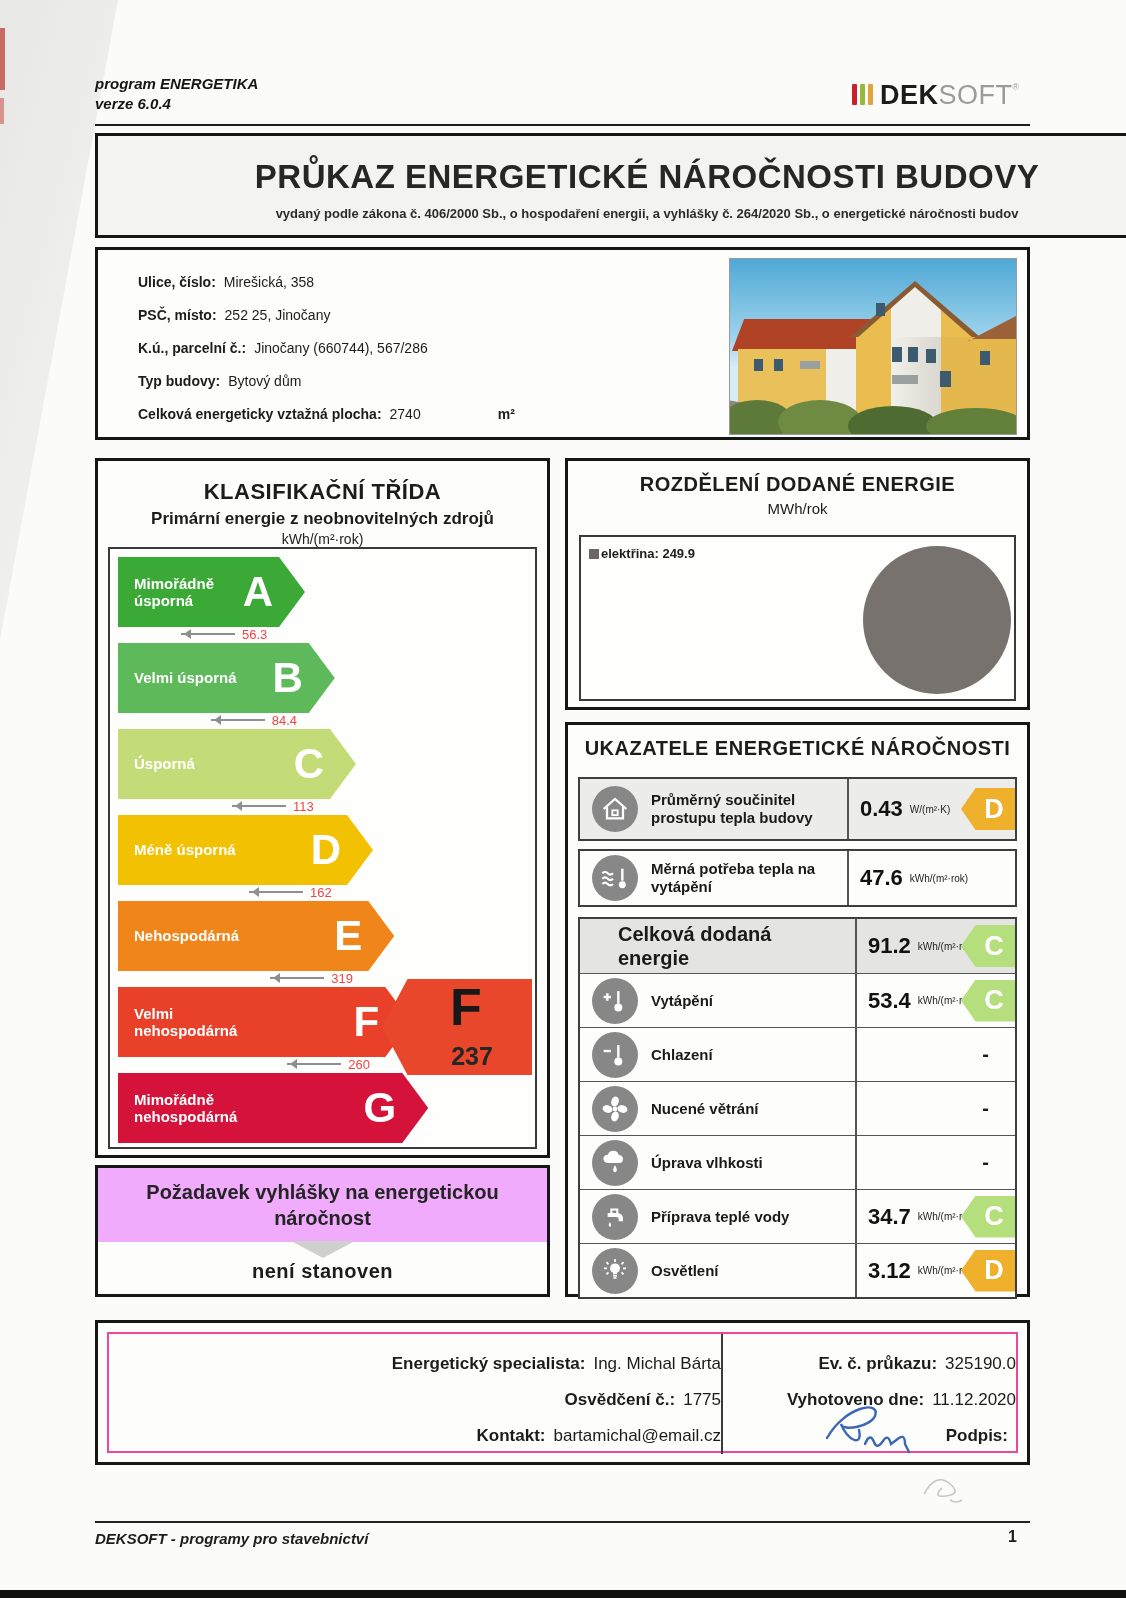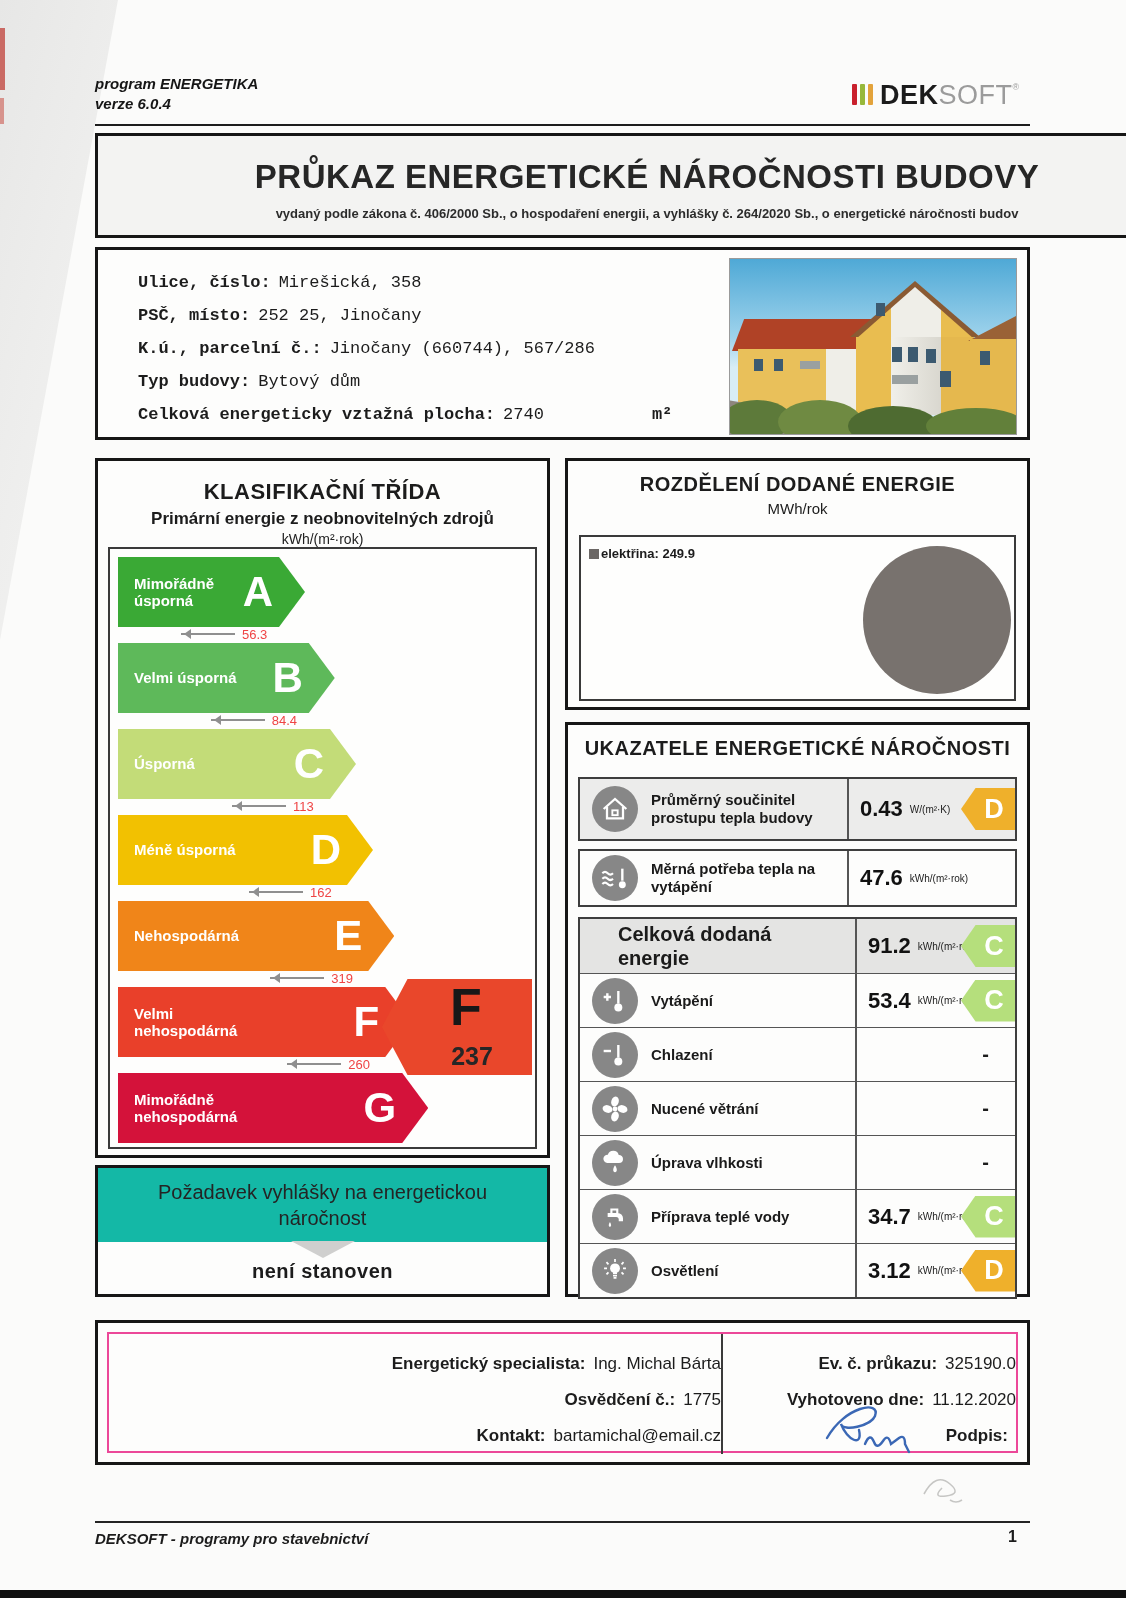--- a/index.html
+++ b/index.html
@@ -25,23 +25,23 @@
   .logo-reg{font-size:9px;color:#9b9b9b;margin-top:2px;}
   .top-rule{left:95px;top:124px;width:935px;height:2px;background:#1d1d1d;}
 
   
   .title-box{left:95px;top:133px;width:1104px;height:105px;border:3px solid #161616;background:#f3f3f2;text-align:center;}
   .doc-title{margin-top:22px;font-size:33px;font-weight:bold;letter-spacing:.5px;color:#262626;}
   .doc-subtitle{margin-top:10px;font-size:13px;font-weight:bold;color:#2c2c2c;}
 
   
   .addr-box{left:95px;top:247px;width:935px;height:193px;border:3px solid #161616;background:#fdfdfc;padding:16px 0 0 40px;}
-  .addr-row{line-height:33px;font-size:17px;font-family:Liberation Mono, monospace;}
+  .addr-row{line-height:33px;font-size:14px;}
   .addr-label{font-weight:bold;margin-right:8px;}
-  .addr-unit{margin-left:108px;font-weight:bold;}
+  .addr-unit{margin-left:77px;font-weight:bold;}
 
   
   .photo{position:absolute;right:10px;top:8px;width:288px;height:177px;border:1px solid #9a9a9a;overflow:hidden;background:#cfe9f5;}
   .ph{position:absolute;}
 
   
   .class-panel{left:95px;top:458px;width:455px;height:700px;border:3px solid #161616;background:#fdfdfc;text-align:center;}
   .class-title{margin-top:18px;font-size:22px;font-weight:bold;letter-spacing:.5px;}
   .class-sub{margin-top:4px;font-size:17px;font-weight:bold;}
   .class-unit{margin-top:2px;font-size:14px;color:#222;}
@@ -59,22 +59,22 @@
   .th-num{font-size:13px;color:#ef4444;text-align:right;}
   .current-arrow{position:absolute;right:3px;top:430px;width:150px;height:96px;
     clip-path:polygon(0 50%,17% 0,100% 0,100% 100%,17% 100%);}
   .current-letter{position:absolute;left:56%;top:0;transform:translateX(-50%);
     font-size:52px;font-weight:bold;color:#181818;line-height:1.1;}
   .current-value{position:absolute;left:60%;bottom:4px;transform:translateX(-50%);
     font-size:25px;font-weight:bold;color:#262626;}
 
   
   .req-box{left:95px;top:1165px;width:455px;height:132px;border:3px solid #161616;background:#fdfdfc;text-align:center;}
-  .req-head{height:74px;background:#14b8a6;display:flex;align-items:center;justify-content:center;
-    padding:12px 30px;font-size:20px;font-weight:normal;color:#242424;line-height:1.3;}
+  .req-head{height:74px;background:#f0abfc;display:flex;align-items:center;justify-content:center;
+    padding:12px 30px;font-size:20px;font-weight:bold;color:#242424;line-height:1.3;}
   .req-chevron{width:0;height:0;margin:-1px auto 0;
     border-left:32px solid transparent;border-right:32px solid transparent;border-top:17px solid #cfcfce;}
   .req-value{margin-top:2px;font-size:20px;font-weight:bold;letter-spacing:.5px;}
 
   
   .dist-panel{left:565px;top:458px;width:465px;height:252px;border:3px solid #161616;background:#fdfdfc;text-align:center;}
   .dist-title{margin-top:12px;font-size:20px;font-weight:bold;letter-spacing:.5px;}
   .dist-unit{margin-top:4px;font-size:15px;}
   .dist-box{position:absolute;left:11px;top:74px;width:437px;height:166px;border:2px solid #3a3a3a;background:#fefefd;text-align:left;}
   .pie-legend{position:absolute;left:8px;top:9px;font-size:13px;font-weight:bold;display:flex;align-items:center;gap:2px;}

